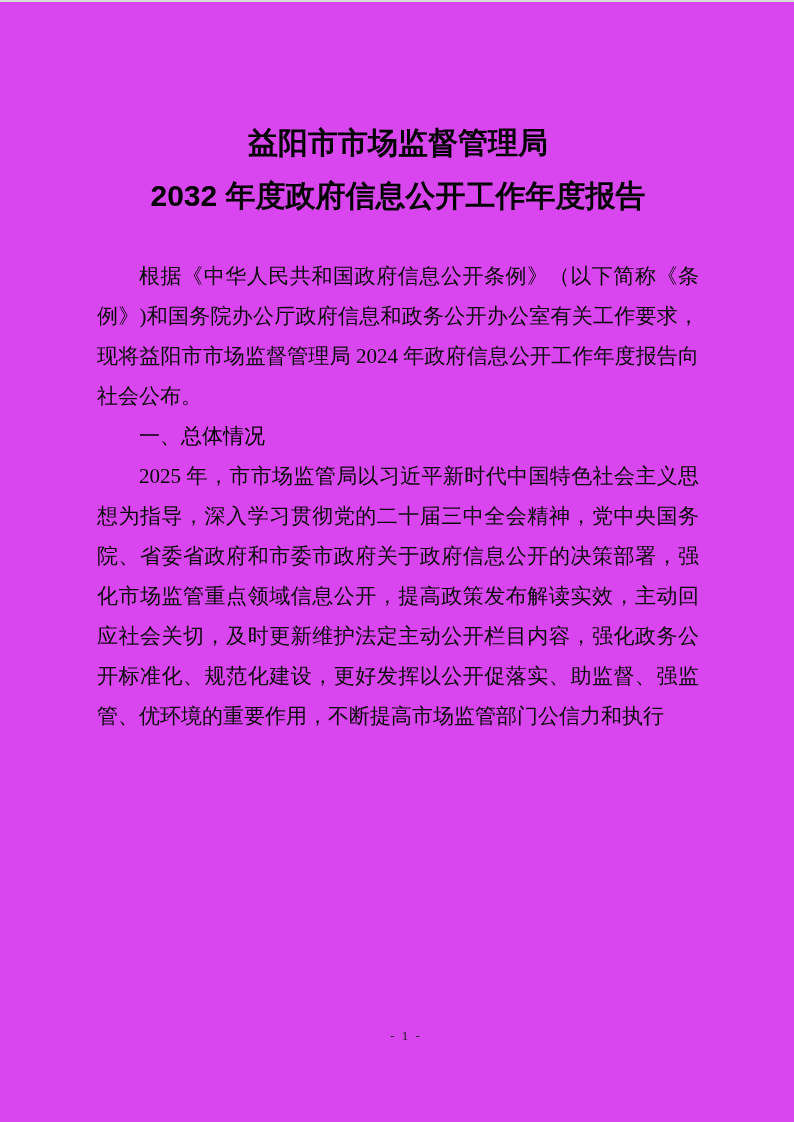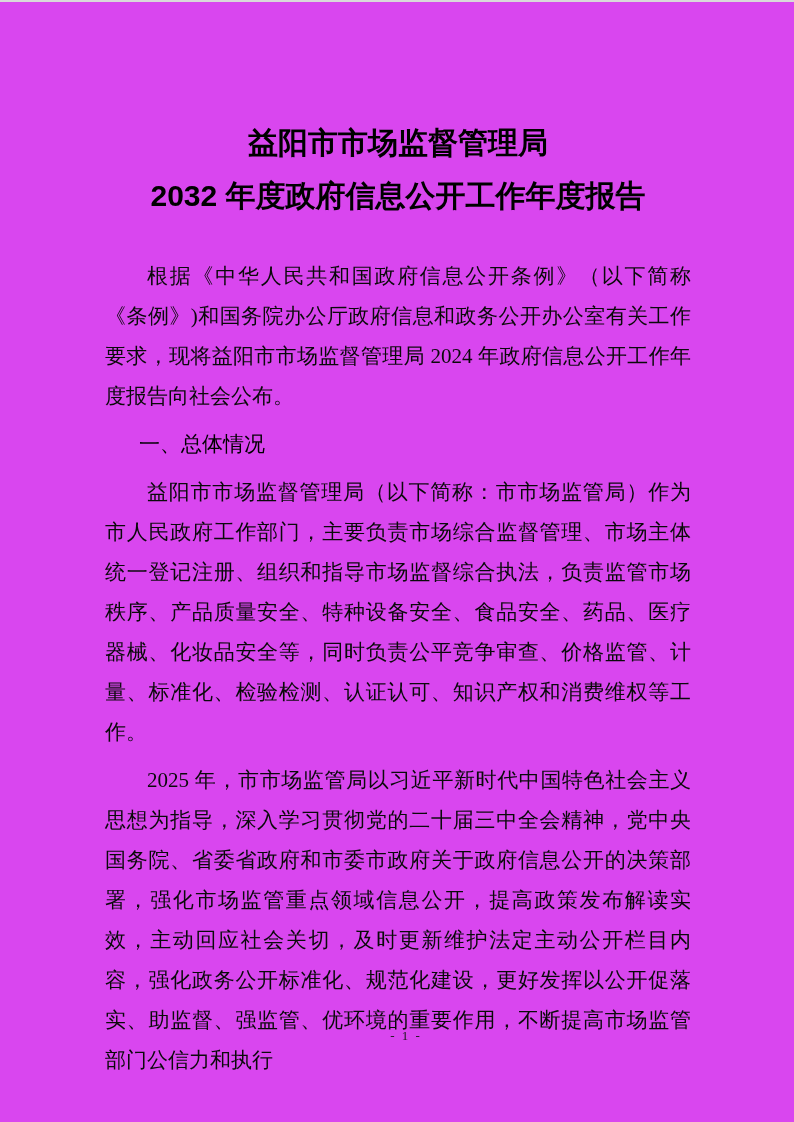--- a/index.html
+++ b/index.html
@@ -36,21 +36,21 @@
     font-family: "Liberation Sans", sans-serif;
     font-weight: bold;
     font-size: 30px;
     line-height: 53px;
     color: #000000;
   }
   .paragraphs {
     margin-top: 34px;
   }
   .para {
-    margin: 8px;
+    margin: 0;
     font-family: "Liberation Serif", serif;
     font-size: 21px;
     line-height: 40px;
     text-align: justify;
     text-align-last: left;
     text-indent: 2em;
     word-break: break-all;
     color: #0a0a0a;
   }
   .heading {
@@ -85,21 +85,20 @@
   <div class="doc-body">
 
     <div class="doc-title">
       <div>益阳市市场监督管理局</div>
       <div>2032 年度政府信息公开工作年度报告</div>
     </div>
 
     <div class="paragraphs">
       <p class="para">根据《中华人民共和国政府信息公开条例》（以下简称《条例》)和国务院办公厅政府信息和政务公开办公室有关工作要求，现将益阳市市场监督管理局 2024 年政府信息公开工作年度报告向社会公布。</p>
       <p class="heading">一、总体情况</p>
-      <p class="para">益阳市市场监督管理局（以下简称：市市场监管局）作为市人民政府工作部门，主要负责市场综合监督管理、市场主体统一登记注册、组织和指导市场监督综合执法，负责监管市场秩序、产品质量安全、特种设备安全、食品安全、药品、医疗器械、化妆品安全等，同时负责公平竞争审查、价格监管、计量、标准化、检验检测、认证认可、知识产权和消费维权等工作。</p>
       <p class="para">2025 年，市市场监管局以习近平新时代中国特色社会主义思想为指导，深入学习贯彻党的二十届三中全会精神，党中央国务院、省委省政府和市委市政府关于政府信息公开的决策部署，强化市场监管重点领域信息公开，提高政策发布解读实效，主动回应社会关切，及时更新维护法定主动公开栏目内容，强化政务公开标准化、规范化建设，更好发挥以公开促落实、助监督、强监管、优环境的重要作用，不断提高市场监管部门公信力和执行</p>
     </div>
 
   </div>
 
   <div class="page-footer">- 1 -</div>
 
 </div>
 
 </body></html>

